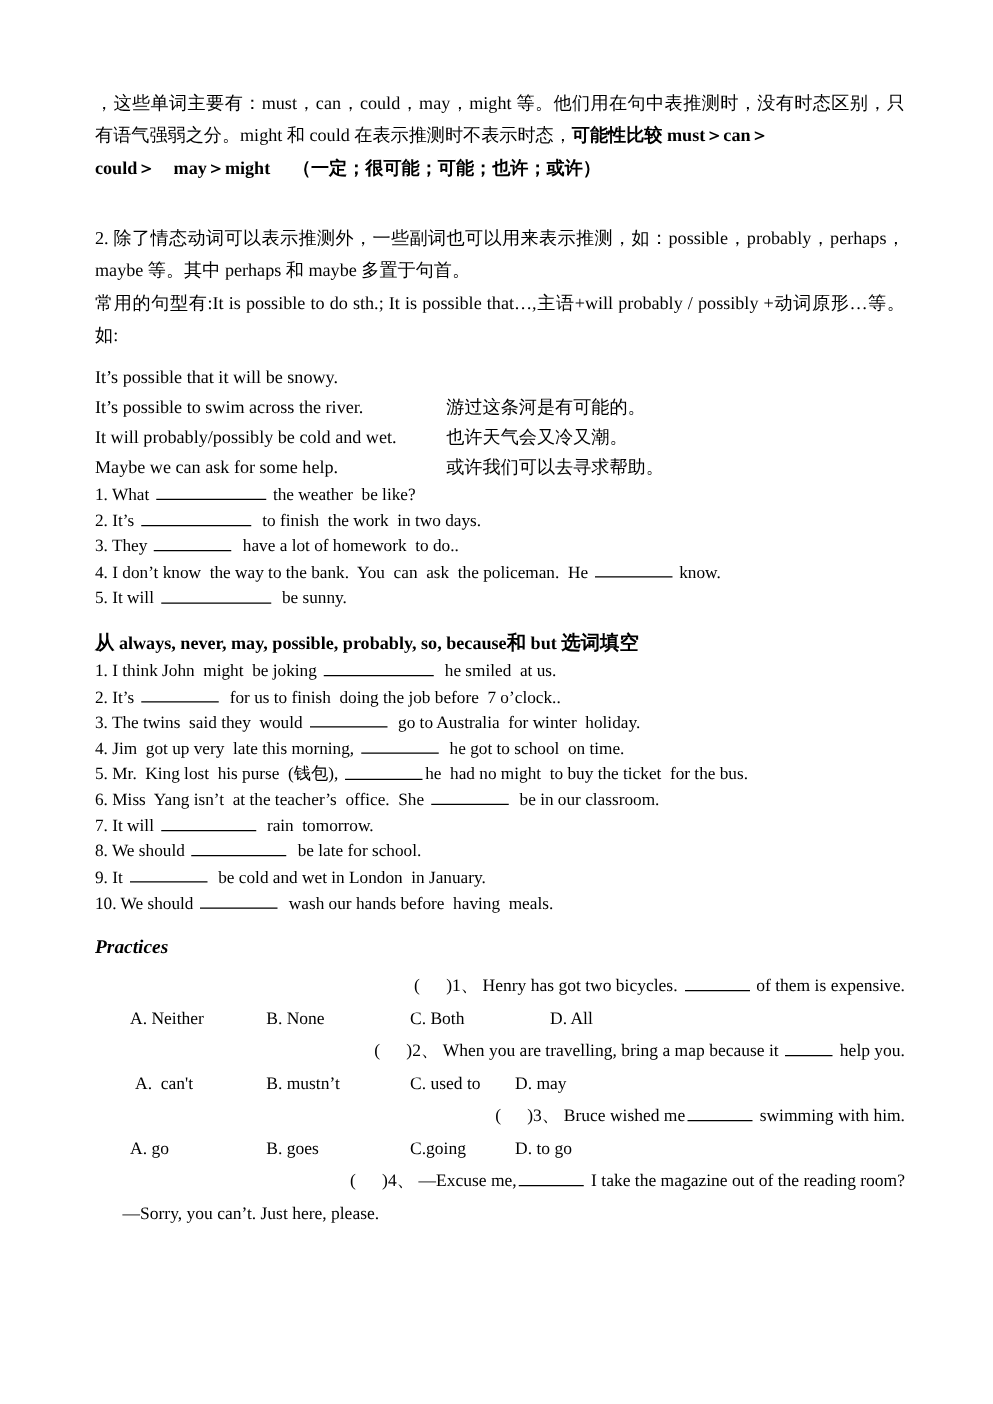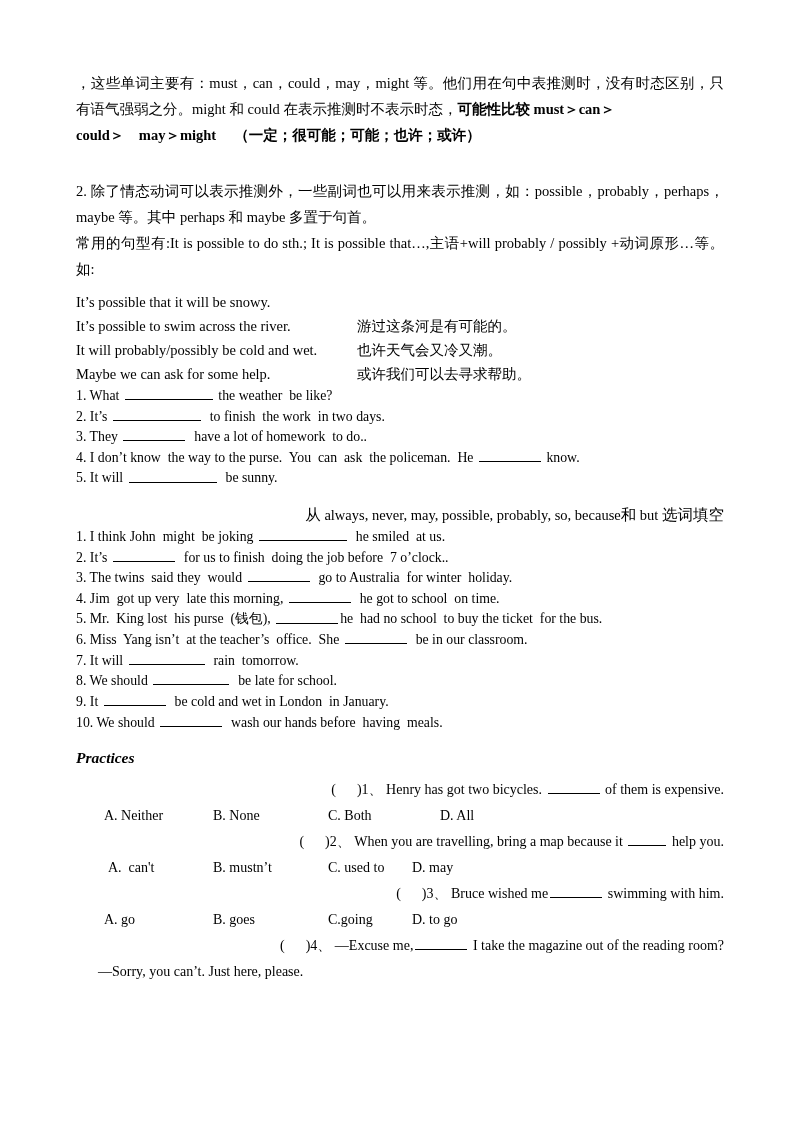--- a/index.html
+++ b/index.html
@@ -70,24 +70,23 @@
   .bk-xs { width: 38px; }
   .bk-s  { width: 52px; }
   .bk-m  { width: 62px; }
   .bk-l  { width: 76px; }
   .bk-xl { width: 88px; }
 
   
   .sec-head {
     font-size: 14.5px;
     line-height: 24px;
-    font-weight: normal;
-    white-space: pre;
-    margin: 0;
-    text-align: right;
+    font-weight: bold;
+    white-space: pre;
+    margin: 0;
   }
   .sec-head .cn { font-size: 15.5px; }
 
   
   .practices {
     font-size: 15.5px;
     font-weight: bold;
     font-style: italic;
     line-height: 22px;
     margin: 0;
@@ -152,34 +151,34 @@
       <div class="ex-row">
         <span class="ex-en">Maybe we can ask for some help.</span>
         <span class="ex-cn">或许我们可以去寻求帮助。</span>
       </div>
     </div>
 
     <div>
       <p class="ex-line"><span>1.</span><span> What </span><span class="blank bk-xl"></span><span> the weather  be like?</span></p>
       <p class="ex-line"><span>2.</span><span> It’s </span><span class="blank bk-xl"></span><span>  to finish  the work  in two days.</span></p>
       <p class="ex-line"><span>3.</span><span> They </span><span class="blank bk-m"></span><span>  have a lot of homework  to do..</span></p>
-      <p class="ex-line"><span>4.</span><span> I don’t know  the way to the purse.  You  can  ask  the policeman.  He </span><span class="blank bk-m"></span><span> know.</span></p>
+      <p class="ex-line"><span>4.</span><span> I don’t know  the way to the bank.  You  can  ask  the policeman.  He </span><span class="blank bk-m"></span><span> know.</span></p>
       <p class="ex-line"><span>5.</span><span> It will </span><span class="blank bk-xl"></span><span>  be sunny.</span></p>
     </div>
 
     <div class="blk-gap-md"></div>
 
     <p class="sec-head"><span class="cn">从</span><span> always, never, may, possible, probably, so, because</span><span class="cn">和</span><span> but </span><span class="cn">选词填空</span></p>
 
     <div>
       <p class="ex-line"><span>1.</span><span> I think John  might  be joking </span><span class="blank bk-xl"></span><span>  he smiled  at us.</span></p>
       <p class="ex-line"><span>2.</span><span> It’s </span><span class="blank bk-m"></span><span>  for us to finish  doing the job before  7 o’clock..</span></p>
       <p class="ex-line"><span>3.</span><span> The twins  said they  would </span><span class="blank bk-m"></span><span>  go to Australia  for winter  holiday.</span></p>
       <p class="ex-line"><span>4.</span><span> Jim  got up very  late this morning, </span><span class="blank bk-m"></span><span>  he got to school  on time.</span></p>
-      <p class="ex-line"><span>5.</span><span> Mr.  King lost  his purse  (钱包), </span><span class="blank bk-m"></span><span>he  had no school  to buy the ticket  for the bus.</span></p>
+      <p class="ex-line"><span>5.</span><span> Mr.  King lost  his purse  (钱包), </span><span class="blank bk-m"></span><span>he  had no might  to buy the ticket  for the bus.</span></p>
       <p class="ex-line"><span>6.</span><span> Miss  Yang isn’t  at the teacher’s  office.  She </span><span class="blank bk-m"></span><span>  be in our classroom.</span></p>
       <p class="ex-line"><span>7.</span><span> It will </span><span class="blank bk-l"></span><span>  rain  tomorrow.</span></p>
       <p class="ex-line"><span>8.</span><span> We should </span><span class="blank bk-l"></span><span>  be late for school.</span></p>
       <p class="ex-line"><span>9.</span><span> It </span><span class="blank bk-m"></span><span>  be cold and wet in London  in January.</span></p>
       <p class="ex-line"><span>10.</span><span> We should </span><span class="blank bk-m"></span><span>  wash our hands before  having  meals.</span></p>
     </div>
 
     <div class="blk-gap-md"></div>
 
     <p class="practices">Practices</p>

